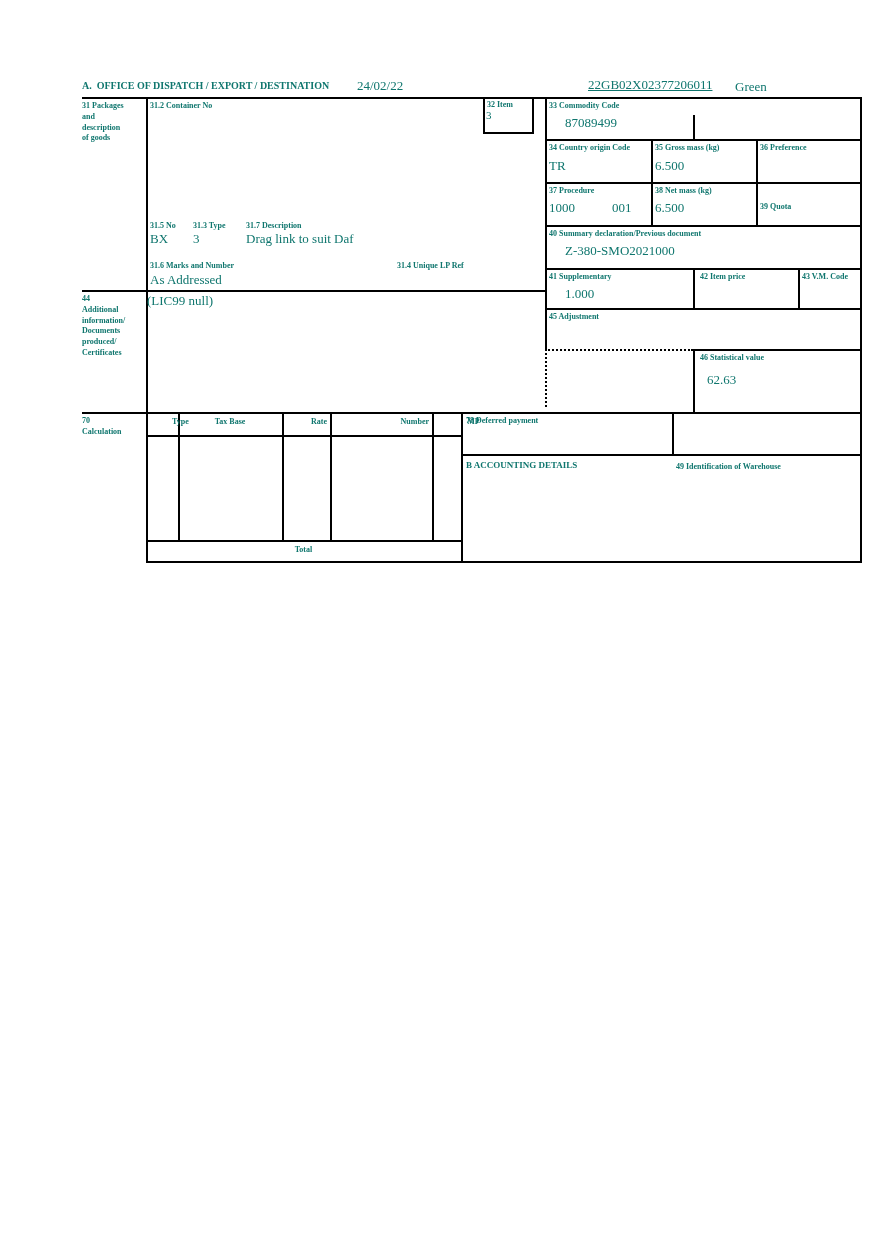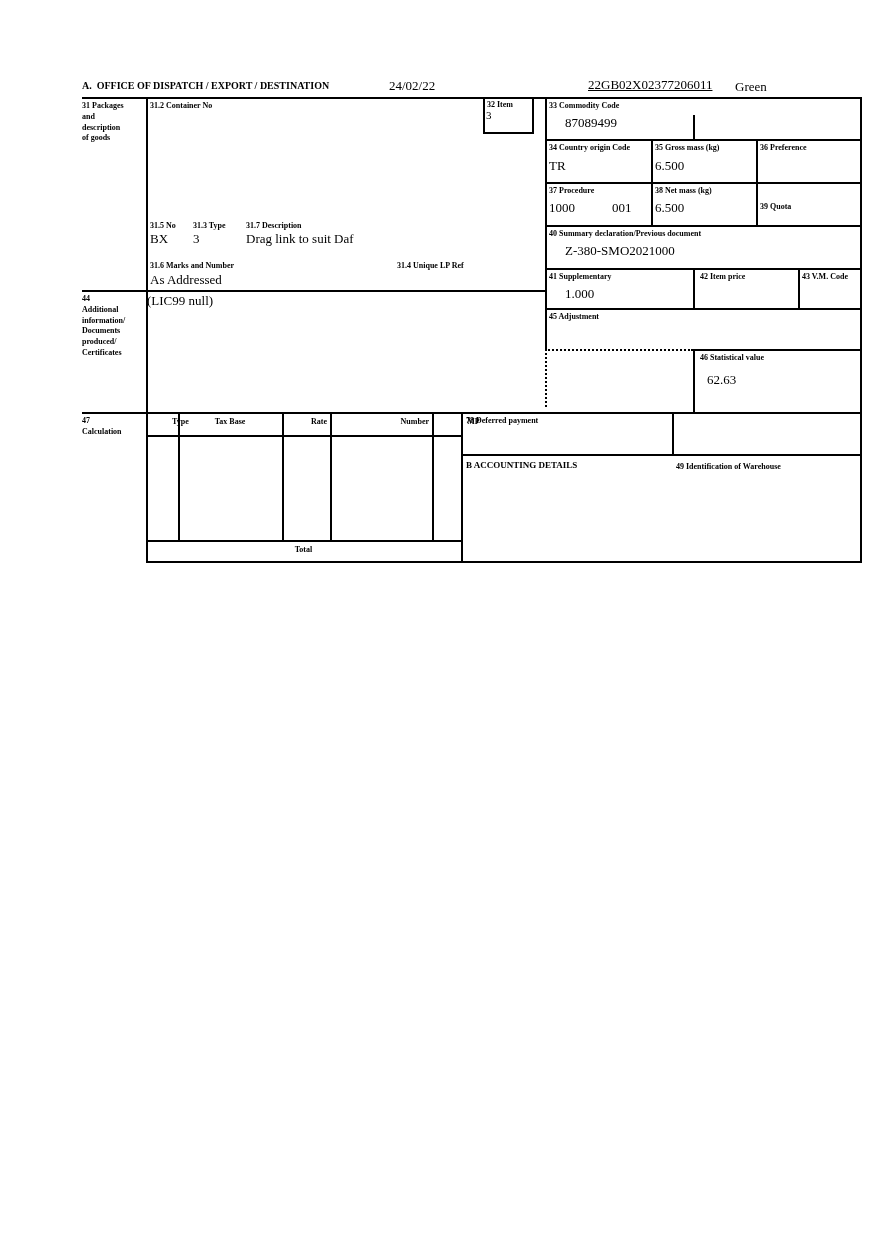--- a/index.html
+++ b/index.html
@@ -2,21 +2,21 @@
 <html><head>
 <meta charset="utf-8">
 <style>
   html, body { margin: 0; padding: 0; background: #fff; }
   #page {
     position: relative;
     width: 872px;
     height: 1250px;
     background: #ffffff;
     font-family: "Liberation Serif", serif;
-    color: #000000;
+    color: #0f766e;
     overflow: hidden;
   }
   
   .hl { position: absolute; height: 0; border-top: 2px solid #000; }
   .vl { position: absolute; width: 0;  border-left: 2px solid #000; }
   .hl.dot { border-top-style: dotted; }
   .vl.dot { border-left-style: dotted; }
 
   #h-top      { left: 82px;  top: 97px;  width: 780px; }
   #h-31-44    { left: 82px;  top: 290px; width: 463px; }
@@ -66,21 +66,21 @@
     font-size: 13px;
     font-weight: normal;
     white-space: pre;
   }
   .hdr {
     position: absolute;
     white-space: pre;
   }
 
   #t-title  { left: 82px;  top: 80px;  font-size: 10px; font-weight: bold; }
-  #t-date   { left: 357px; top: 78px;  font-size: 13px; margin-left: 32px; }
+  #t-date   { left: 357px; top: 78px;  font-size: 13px; }
   #t-ref    { left: 588px; top: 77px;  font-size: 13px; text-decoration: underline; }
   #t-green  { left: 735px; top: 79px;  font-size: 13px; }
 
   #l31   { left: 82px;  top: 101px; width: 62px; }
   #l44   { left: 82px;  top: 294px; width: 62px; }
   #l47   { left: 82px;  top: 416px; width: 62px; }
 
   #l31-2 { left: 150px; top: 101px; }
   #l31-5 { left: 150px; top: 221px; }
   #l31-3 { left: 193px; top: 221px; }
@@ -178,21 +178,21 @@
   <div class="lbl" id="l31">31 Packages
 and
 description
 of goods</div>
   <div class="lbl" id="l44">44
 Additional
 information/
 Documents
 produced/
 Certificates</div>
-  <div class="lbl" id="l47">47
+  <div class="lbl" id="l47">70
 Calculation</div>
 
   <div class="lbl" id="l31-2">31.2 Container No</div>
   <div class="lbl" id="l31-5">31.5 No</div>
   <div class="lbl" id="l31-3">31.3 Type</div>
   <div class="lbl" id="l31-7">31.7 Description</div>
   <div class="val" id="v31-5">BX</div>
   <div class="val" id="v31-3">3</div>
   <div class="val" id="v31-7">Drag link to suit Daf</div>
   <div class="lbl" id="l31-6">31.6 Marks and Number</div>

